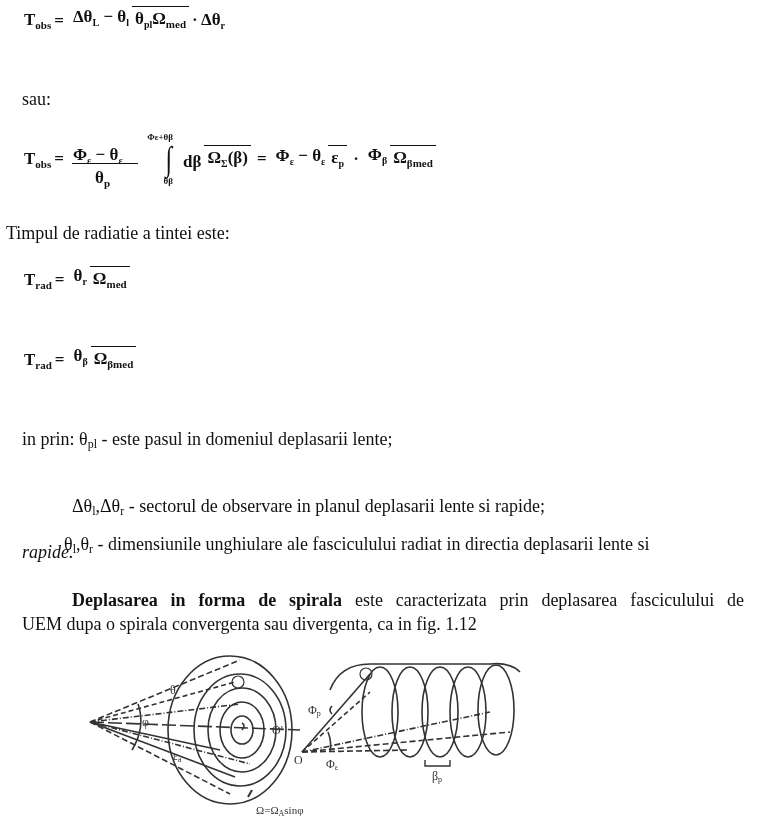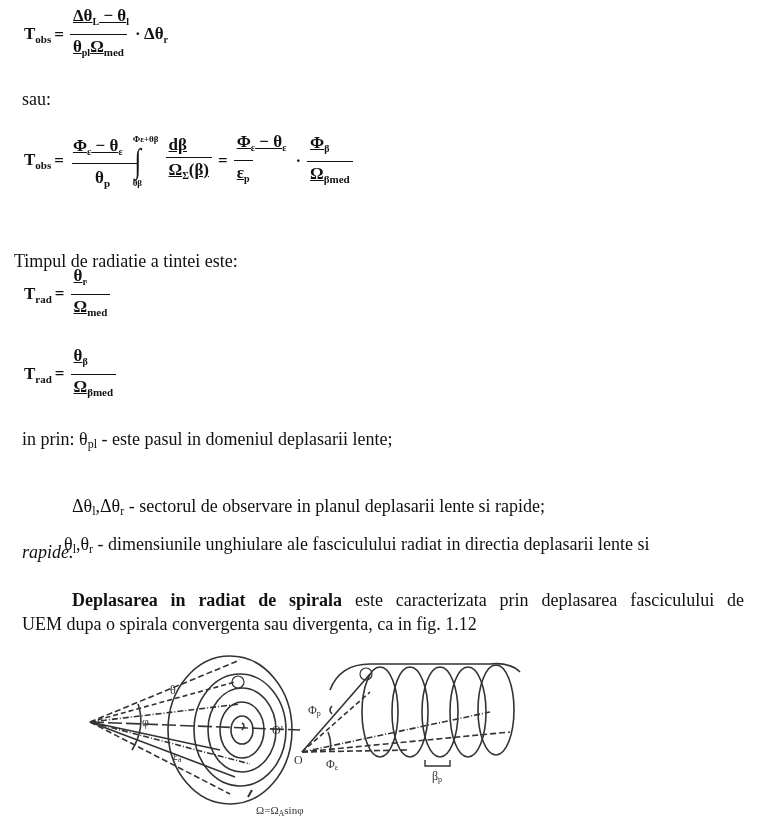--- a/index.html
+++ b/index.html
@@ -2,27 +2,27 @@
 <html><head>
 <meta charset="utf-8">
 <style>
   html, body { margin: 0; padding: 0; background: #ffffff; }
   body { width: 772px; height: 831px; position: relative; overflow: hidden;
          font-family: "Liberation Serif", "DejaVu Serif", serif; color: #111; }
   .abs { position: absolute; }
   .text { font-size: 18px; line-height: 22px; white-space: nowrap; }
   .eq { font-family: "Liberation Serif", serif; font-weight: bold; font-size: 17px; color: #111; }
   .row { display: flex; align-items: center; }
-  .frac { display: inline-flex; flex-direction: column; align-items: flex-start; margin: 0 3px; text-decoration: underline; }
+  .frac { display: inline-flex; flex-direction: row; align-items: flex-end; margin: 0 3px; }
   .frac .num { padding: 0 3px 2px 3px; line-height: 20px; }
   .frac .den { padding: 2px 3px 0 3px; border-top: 1.5px solid #111; line-height: 20px; }
   sub.s { font-size: 10px; vertical-align: -4px; }
   sub.xs { font-size: 11px; vertical-align: -4px; }
   .op { margin: 0 3px; }
-  .intg { display: inline-flex; flex-direction: column; align-items: flex-start; margin: 0 4px; }
+  .intg { display: inline-flex; flex-direction: column; align-items: flex-end; margin: 0 4px; }
   .intg .lim { font-size: 9px; line-height: 10px; }
   .intg .sym { font-size: 34px; line-height: 34px; font-weight: normal; transform: scaleX(0.7); }
   .para { font-size: 18px; line-height: 24px; }
   .para sub { font-size: 12px; vertical-align: -3px; }
   b.bold { font-weight: bold; }
   svg text { font-family: "Liberation Serif", serif; }
 </style>
 </head>
 <body>
 
@@ -62,21 +62,21 @@
   <span class="op">·</span>
   <span class="frac">
     <span class="num"><span>Φ</span><sub class="s">β</sub></span>
     <span class="den"><span>Ω</span><sub class="xs">βmed</sub></span>
   </span>
 </div>
 
 <div class="abs" style="left:72px; top:163px; width:66px; border-top:1.5px solid #111;"></div>
 <div class="abs eq" style="left:95px; top:168px;"><span>θ</span><sub class="xs">p</sub></div>
 
-<div class="abs text" style="left:14px; top:222px;margin-top:28px;">Timpul de radiatie a tintei este:</div>
+<div class="abs text" style="left:6px; top:222px;">Timpul de radiatie a tintei este:</div>
 
 <div class="abs eq row" style="left:24px; top:266px;">
   <span><span>T</span><sub class="xs">rad</sub></span>
   <span class="op">=</span>
   <span class="frac">
     <span class="num"><span>θ</span><sub class="s">r</sub></span>
     <span class="den"><span>Ω</span><sub class="xs">med</sub></span>
   </span>
 </div>
 
@@ -94,21 +94,21 @@
 </div>
 <div class="abs para" style="left:72px; top:470px;margin-top:24px;">
   <span>Δθ</span><sub>l</sub><span>,Δθ</span><sub>r</sub><span> - sectorul de observare in planul deplasarii lente si rapide;</span>
 </div>
 <div class="abs para" style="left:64px; top:516px;margin-top:16px;">
   <span>θ</span><sub>l</sub><span>,θ</span><sub>r</sub><span> - dimensiunile unghiulare ale fasciculului radiat in directia deplasarii lente si</span>
 </div>
 <div class="abs para" style="left:22px; top:540px;font-style:italic;">rapide.</div>
 
 <div class="abs para" style="left:72px; top:588px; width:672px; text-align:justify; text-align-last:justify;">
-  <b class="bold">Deplasarea in radiat de spirala</b><span> este caracterizata prin deplasarea fasciculului de</span>
+  <b class="bold">Deplasarea in forma de spirala</b><span> este caracterizata prin deplasarea fasciculului de</span>
 </div>
 <div class="abs para" style="left:22px; top:612px;">UEM dupa o spirala convergenta sau divergenta, ca in fig. 1.12</div>
 
 <svg class="abs" style="left:70px; top:652px;" width="460" height="179" viewBox="0 0 460 179">
   <g fill="none" stroke="#333" stroke-width="1.6">
 
     <path d="M20 70 L170 8" stroke-dasharray="6,3"></path>
     <path d="M20 70 L160 142" stroke-dasharray="6,3"></path>
     <path d="M20 70 L165 30" stroke-dasharray="5,3"></path>
     <path d="M20 70 L170 52" stroke-dasharray="6,2,1,2"></path>

